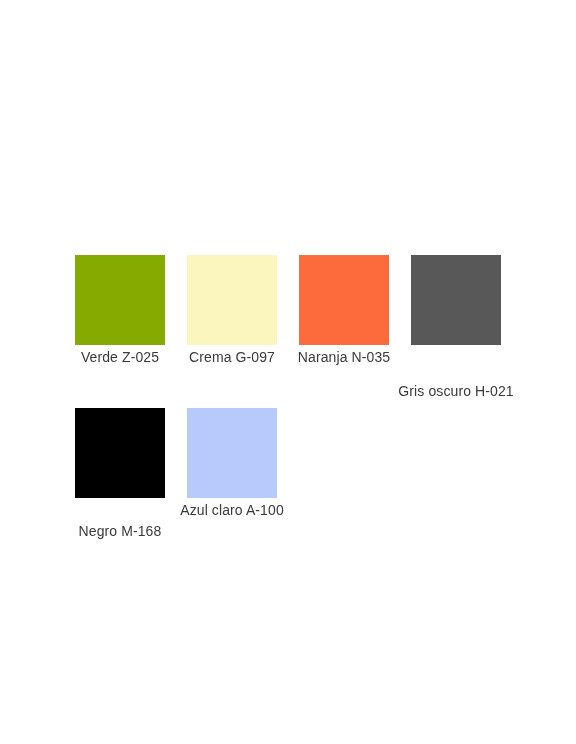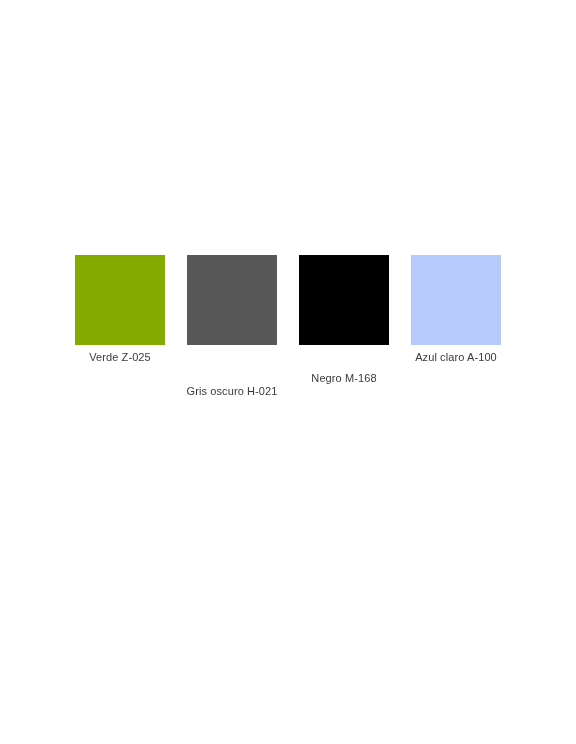--- a/index.html
+++ b/index.html
@@ -42,42 +42,50 @@
   }
 
   .swatch-chip {
     width: 90px;
     height: 90px;
     display: block;
   }
 
   .swatch-label {
     margin-top: 6px;
-    font-size: 11px;
+    font-size: 14px;
     line-height: 12px;
     color: #3a3a3a;
     text-align: center;
     white-space: nowrap;
     letter-spacing: 0.1px;
   }
 </style>
 </head>
 <body>
 
 <div id="palette-page" style="background-color: rgb(255, 255, 255);">
 
   <div id="swatch-grid">
 
     <div class="swatch-cell">
       <span class="swatch-chip" style="background-color: rgb(134, 171, 0);"></span>
       <span class="swatch-label" style="color: rgb(58, 58, 58);">Verde Z-025</span>
     </div>
 
+    <div class="swatch-cell">
+      <span class="swatch-chip" style="background-color: rgb(251, 245, 190);"></span>
+      <span class="swatch-label" style="color: rgb(58, 58, 58);">Crema G-097</span>
+    </div>
 
 
+    <div class="swatch-cell">
+      <span class="swatch-chip" style="background-color: rgb(252, 107, 60);"></span>
+      <span class="swatch-label" style="color: rgb(58, 58, 58);">Naranja N-035</span>
+    </div>
 
 
     <div class="swatch-cell">
       <span class="swatch-chip" style="background-color: rgb(88, 88, 88);"></span>
       <span class="swatch-label" style="color: rgb(58, 58, 58); margin-top: 40px;">Gris oscuro H-021</span>
     </div>
 
     <div class="swatch-cell">
       <span class="swatch-chip" style="background-color: rgb(0, 0, 0);"></span>
       <span class="swatch-label" style="color: rgb(58, 58, 58); margin-top: 27px;">Negro M-168</span>

